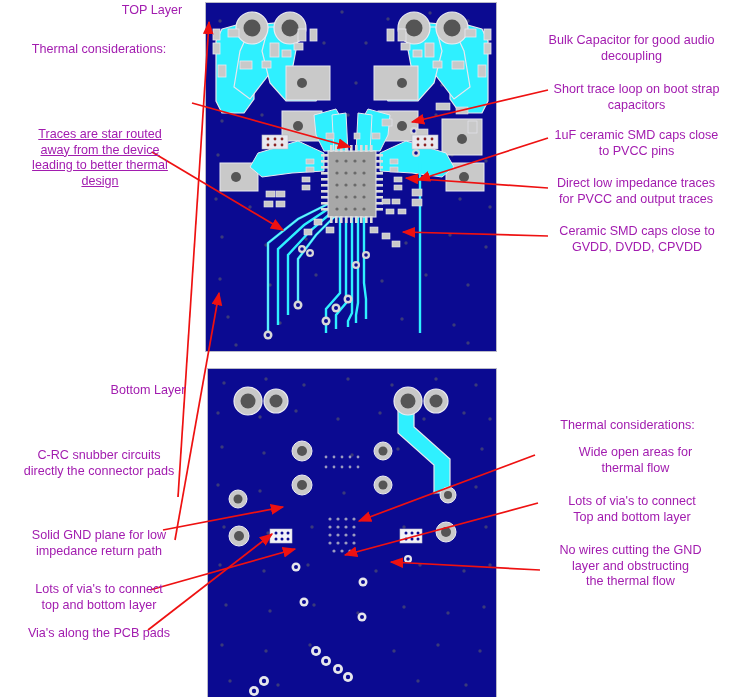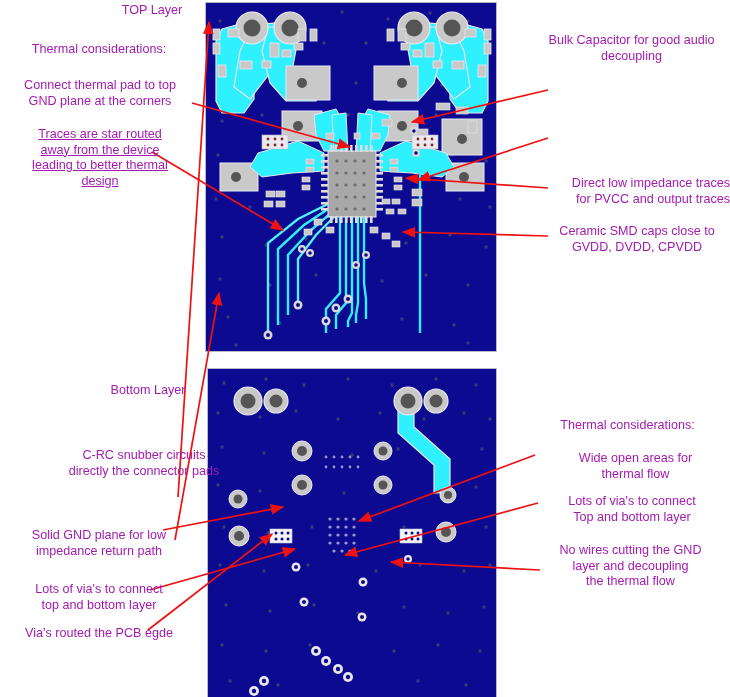--- a/index.html
+++ b/index.html
@@ -577,46 +577,48 @@
 
       <path d="M535 455 L359 521"></path>
       <path d="M538 503 L345 555"></path>
       <path d="M540 570 L391 562"></path>
     </g>
   </svg>
 
   <div class="note" style="left:62px; top:3px; width:180px;">TOP Layer</div>
 
   <div class="note left" style="left:4px; top:42px; width:190px;">Thermal considerations:</div>
-  <div class="note left" style="left:2px; top:78px; width:196px;">Connect thermal pad to top
-GND plane at the corners</div>
   <div class="note left" style="left:6px; top:127px; width:188px;text-decoration:underline;">Traces are star routed
 away from the device
 leading to better thermal
 design</div>
 
   <div class="note right" style="left:533px; top:33px; width:197px;">Bulk Capacitor for good audio
 decoupling</div>
-  <div class="note right" style="left:542px; top:176px; width:188px;text-align:right;">Direct low impedance traces
+  <div class="note right" style="left:543px; top:82px; width:187px;">Short trace loop on boot strap
+capacitors</div>
+  <div class="note right" style="left:543px; top:128px; width:187px;">1uF ceramic SMD caps close
+to PVCC pins</div>
+  <div class="note right" style="left:542px; top:176px; width:188px;">Direct low impedance traces
 for PVCC and output traces</div>
   <div class="note right" style="left:544px; top:224px; width:186px;">Ceramic SMD caps close to
 GVDD, DVDD, CPVDD</div>
 
   <div class="note" style="left:58px; top:383px; width:180px;">Bottom Layer</div>
 
-  <div class="note left" style="left:0px; top:448px; width:198px;margin-left:45px;">C-RC snubber circuits
+  <div class="note left" style="left:0px; top:448px; width:198px;">C-RC snubber circuits
 directly the connector pads</div>
   <div class="note left" style="left:4px; top:528px; width:190px;">Solid GND plane for low
 impedance return path</div>
   <div class="note left" style="left:4px; top:582px; width:190px;">Lots of via's to connect
 top and bottom layer</div>
-  <div class="note left" style="left:0px; top:626px; width:198px;">Via's routed the PCB egde</div>
+  <div class="note left" style="left:0px; top:626px; width:198px;">Via's along the PCB pads</div>
 
   <div class="note right" style="left:530px; top:418px; width:195px;">Thermal considerations:</div>
-  <div class="note right" style="left:543px; top:445px; width:185px;margin-top:6px;">Wide open areas for
+  <div class="note right" style="left:543px; top:445px; width:185px;">Wide open areas for
 thermal flow</div>
   <div class="note right" style="left:536px; top:494px; width:192px;">Lots of via's to connect
 Top and bottom layer</div>
   <div class="note right" style="left:533px; top:543px; width:195px;">No wires cutting the GND
-layer and decoupling
+layer and obstructing
 the thermal flow</div>
 
 </div>
 
 </body></html>

